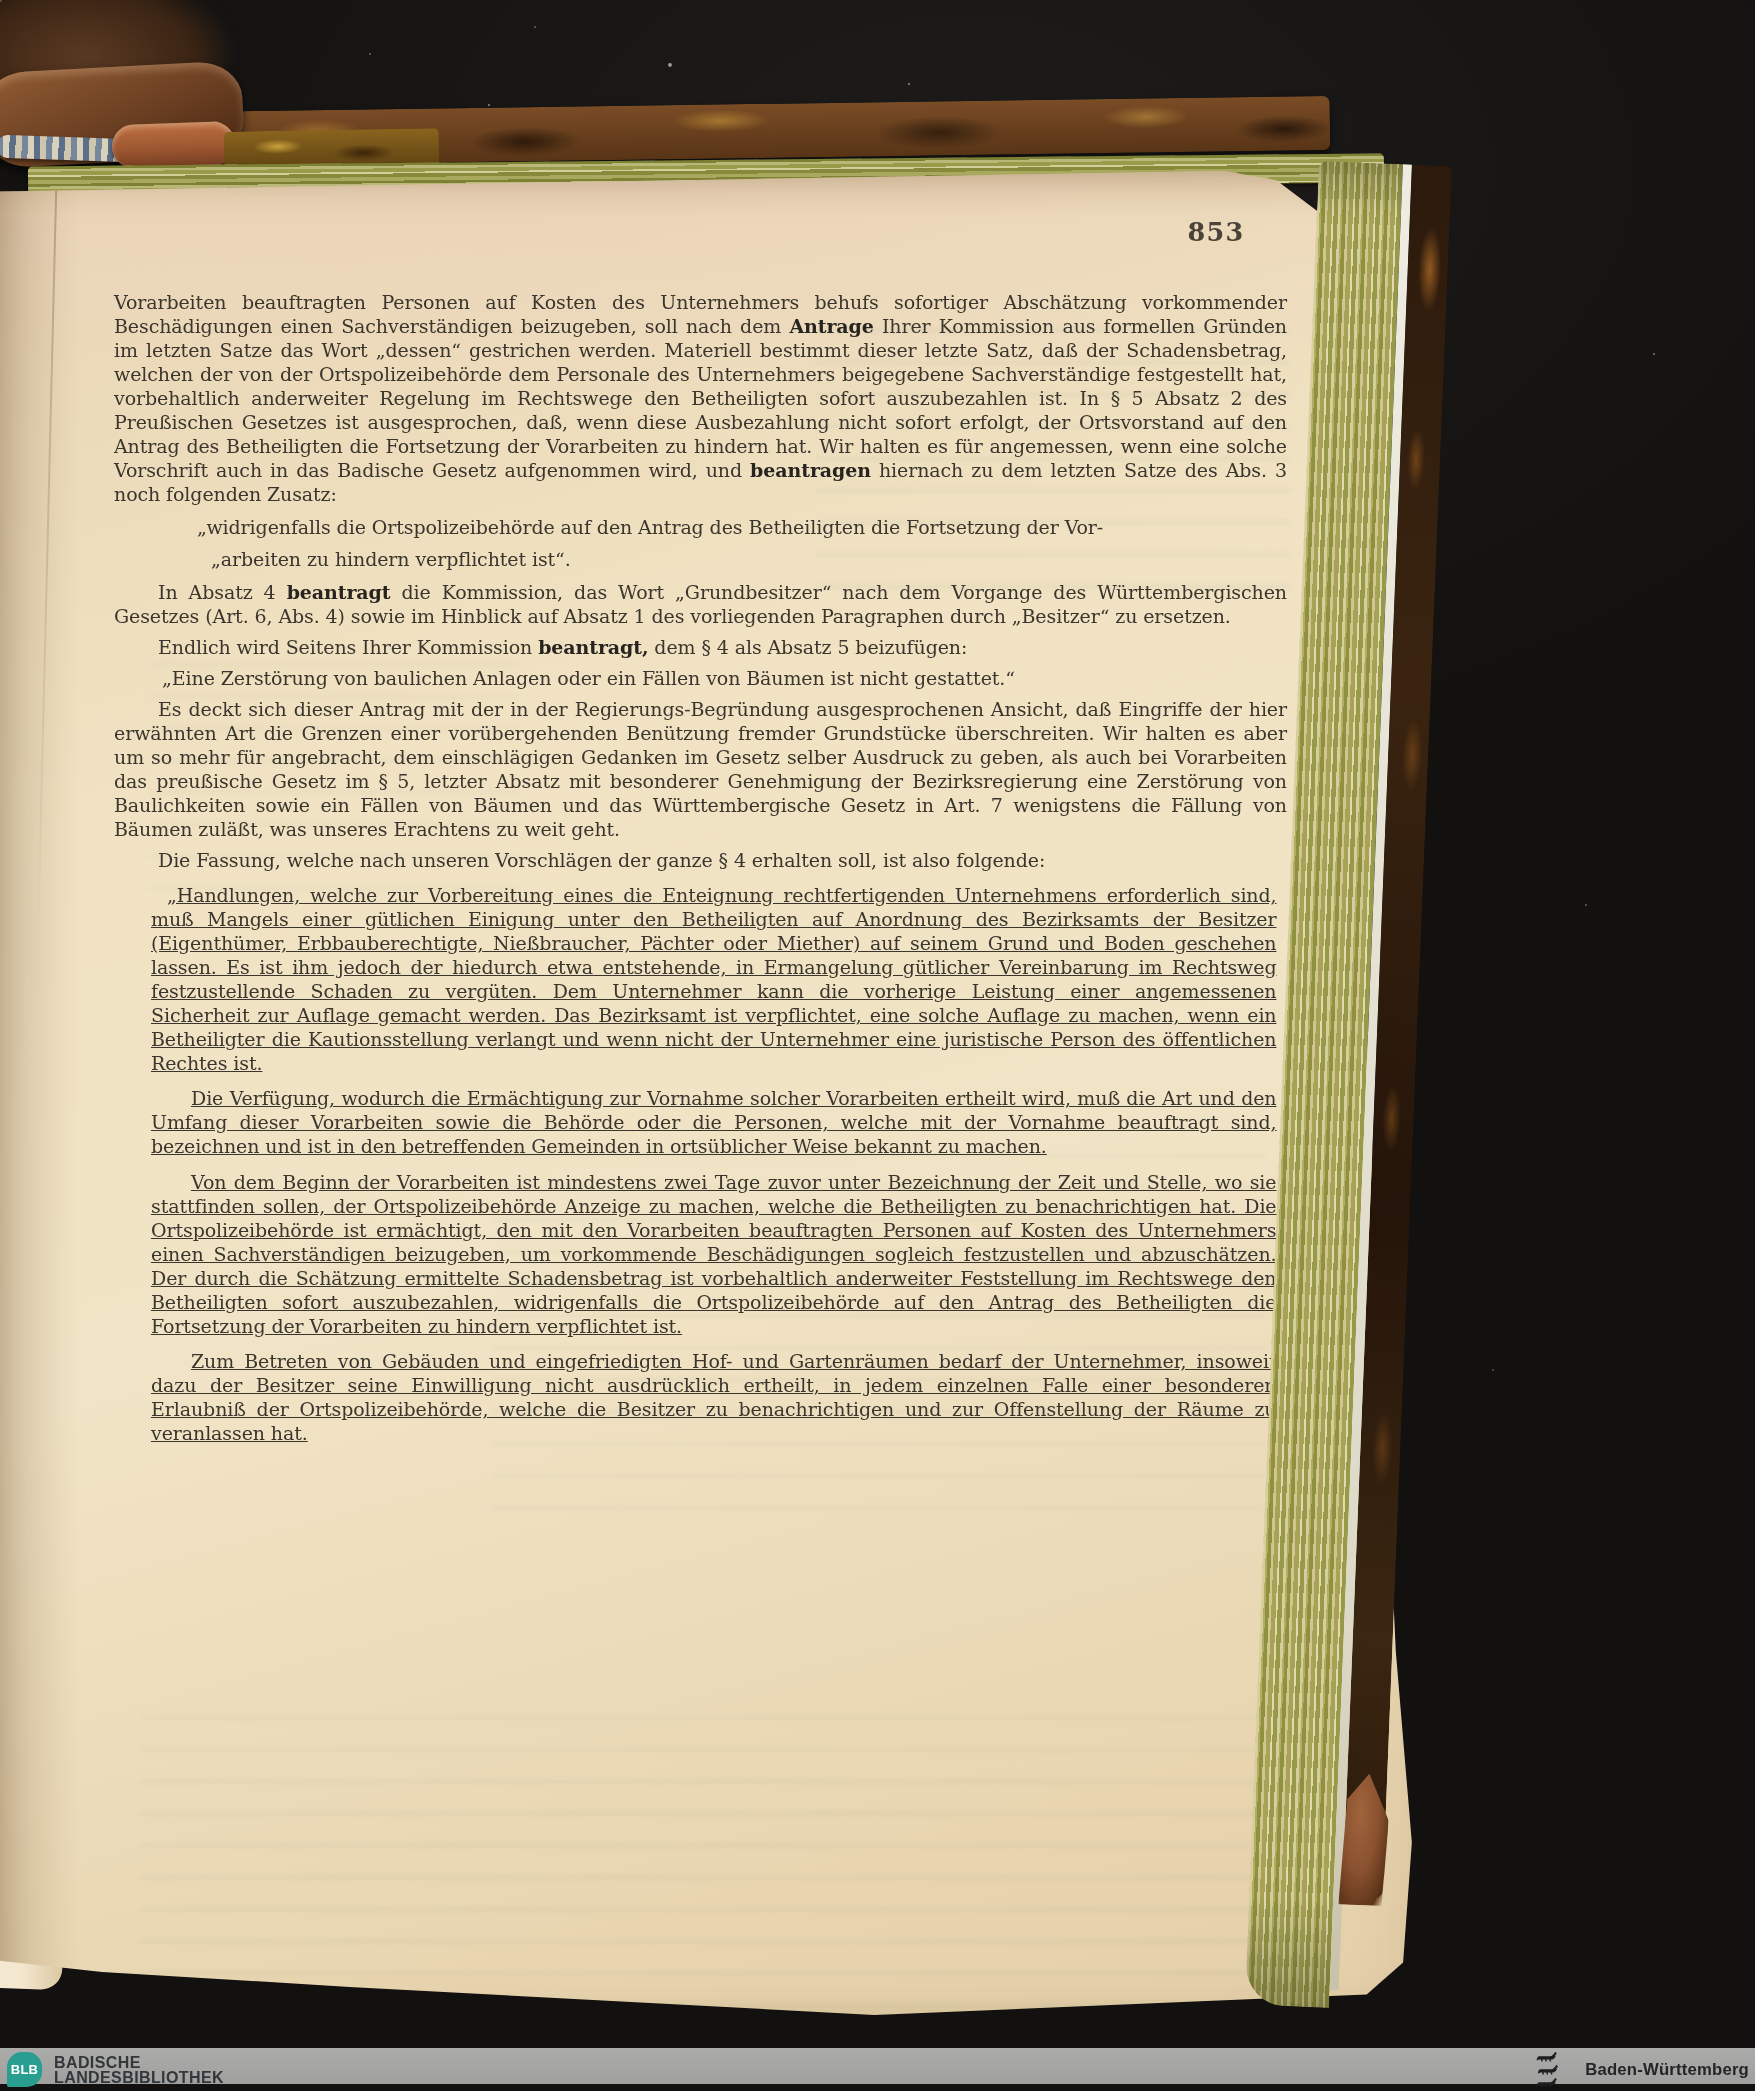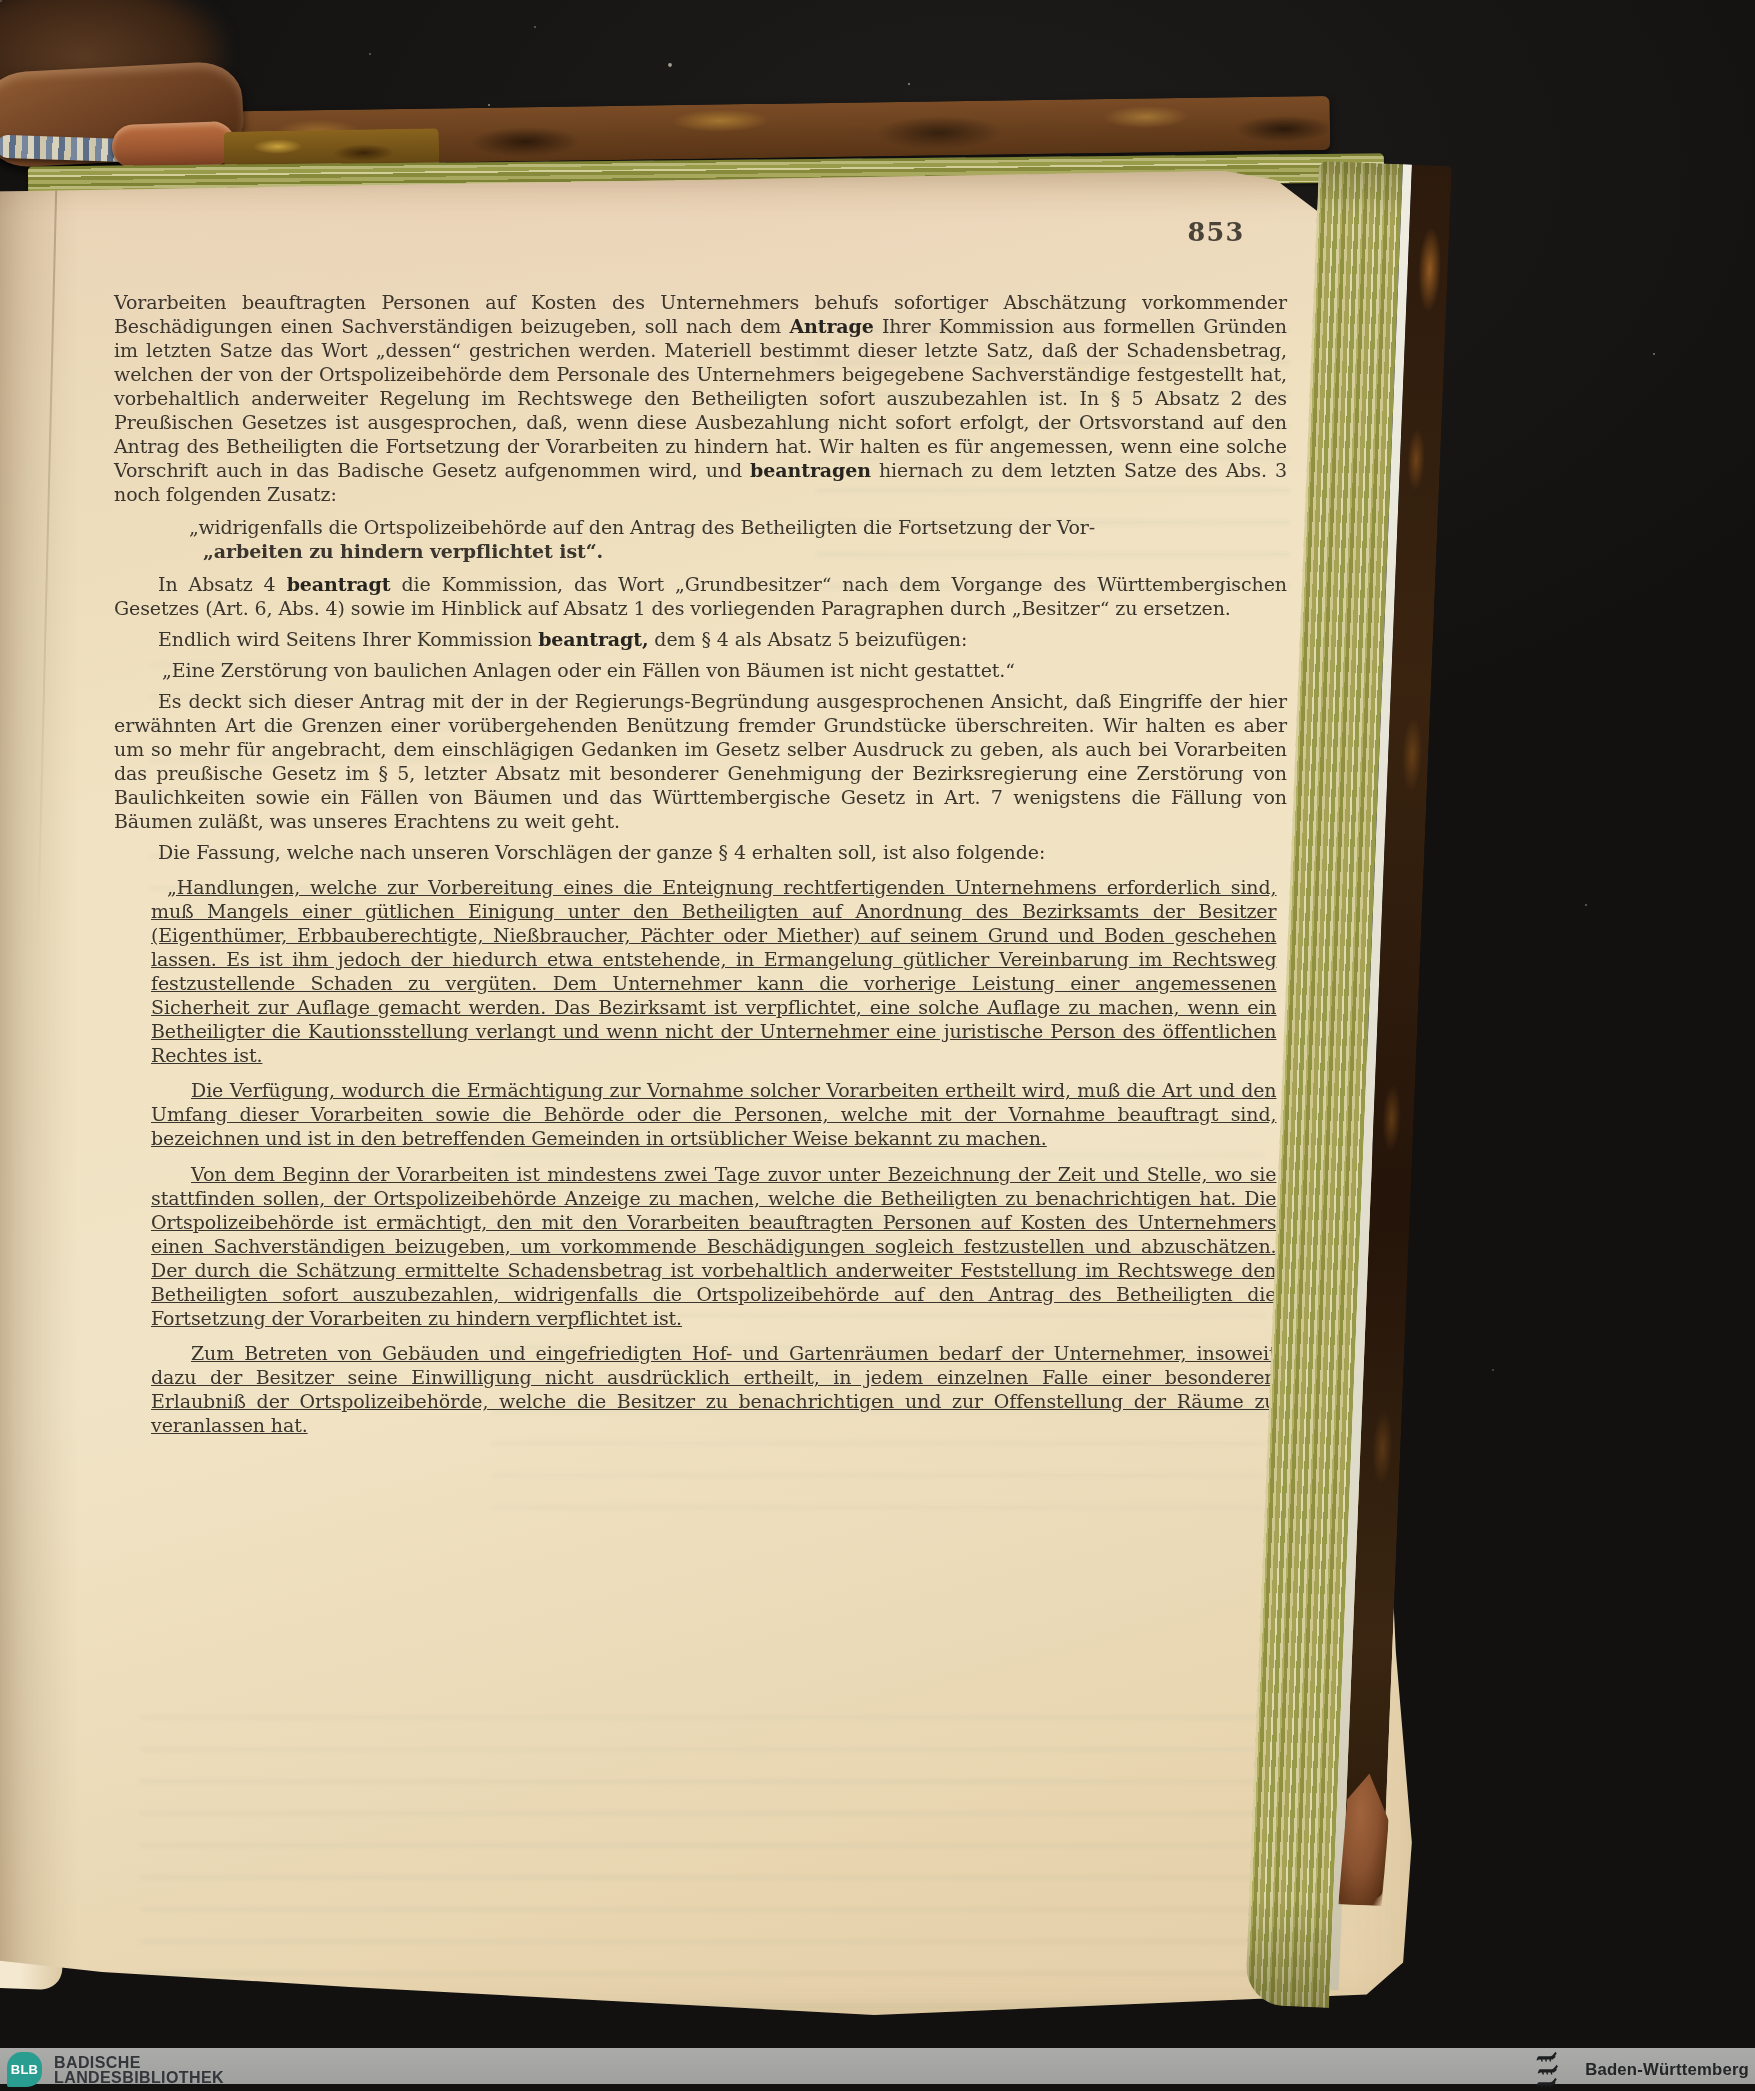--- a/index.html
+++ b/index.html
@@ -93,22 +93,22 @@
     font-size:25.5px;letter-spacing:1.3px;color:#48413646;color:#4a4338;font-weight:bold;}
 
   .txt{position:absolute;left:114px;top:119px;width:1173px;
     font-size:19px;line-height:24px;text-align:justify;
     letter-spacing:-0.1px;color:var(--ink,#3a352d);}
   .txt p{margin:7px 0;}
   .txt b{color:#272420;}
   .lede{margin-top:0 !important;text-indent:0;}
   .ind{text-indent:44px;}
   .inset-group{margin:8.8px 0 8.8px 75px;}
-  .inset-group p{margin:0;}
-  .inset-group .q2{padding-left:14px;font-weight:bold;}
+  .inset-group p{margin:8px;}
+  .inset-group .q2{padding-left:14px;}
   .inset-single{margin-left:48px !important;}
   .law{margin:10.5px 10.5px 0 37px;text-decoration:underline;}
   .law p{margin:11.4px 0;text-indent:40px;}
   .law p:first-child{text-indent:16px;}
 
   
   .fore-edge{position:absolute;left:1319px;top:161px;width:149px;height:1845px;
     transform:rotate(2.3deg);transform-origin:top left;display:flex;}
   .fe-stripes{width:84px;height:100%;border-radius:8.8px 0 0 39px;
     background:

